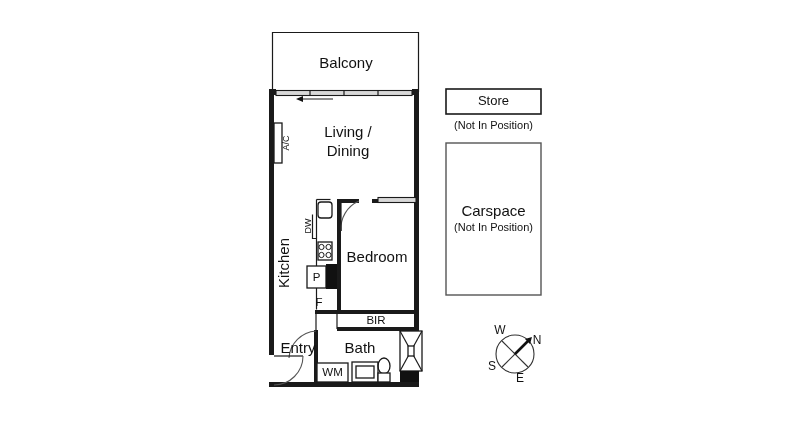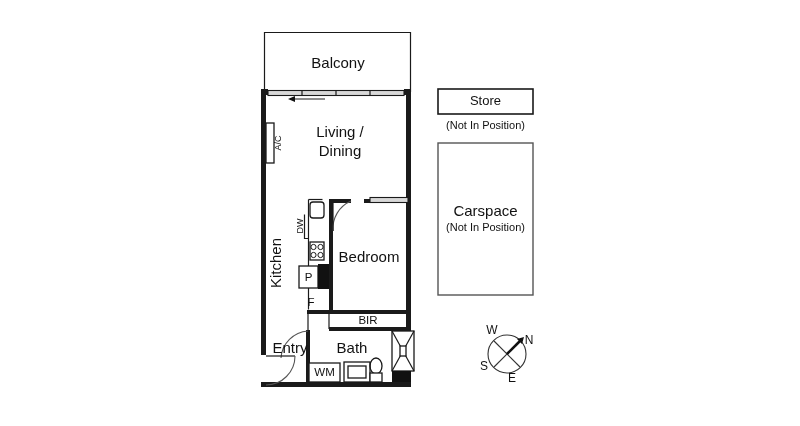--- a/index.html
+++ b/index.html
@@ -9,21 +9,21 @@
   }
   body {
     width: 800px;
     height: 426px;
     position: relative;
     font-family: "Liberation Sans", sans-serif;
     overflow: hidden;
   }
   #plan-root {
     position: absolute;
-    left: 0; top: 0;
+    left: 8px; top: 0;
     width: 680px;
     height: 426px;
     border-radius: 18px;
   }
   svg#floorplan {
     display: block;
     width: 800px;
     height: 426px;
   }
   .rm-label {

